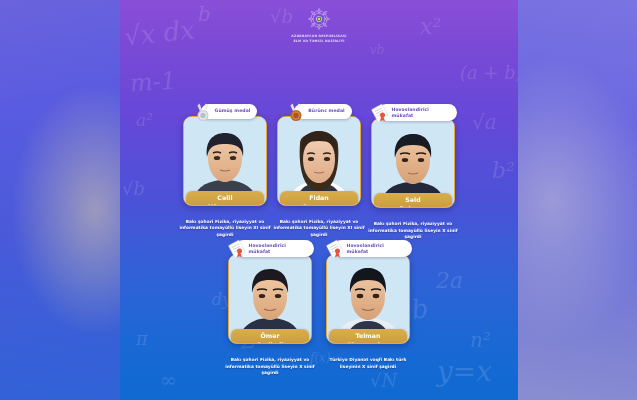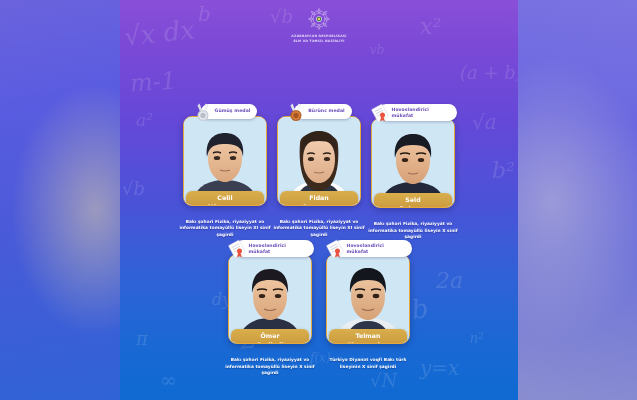--- a/index.html
+++ b/index.html
@@ -45,26 +45,26 @@
   .m5{left:300px;top:16px;font-size:22px;}
   .m6{left:340px;top:64px;font-size:18px;}
   .m7{left:10px;top:70px;font-size:24px;transform:rotate(-4deg);}
   .m8{left:16px;top:112px;font-size:17px;}
   .m9{left:352px;top:112px;font-size:20px;}
   .m10{left:360px;top:160px;font-size:22px;margin-left:12px;}
   .m11{left:2px;top:180px;font-size:18px;}
   .m12{left:166px;top:242px;font-size:17px;}
   .m13{left:232px;top:300px;font-size:26px;transform:rotate(-8deg);}
   .m14{left:316px;top:270px;font-size:22px;text-align:center;}
-  .m15{left:350px;top:330px;font-size:16px;font-family:Liberation Serif, serif;}
+  .m15{left:350px;top:330px;font-size:20px;}
   .m16{left:120px;top:330px;font-size:22px;transform:rotate(-5deg);}
   .m17{left:16px;top:330px;font-size:18px;}
   .m18{left:40px;top:370px;font-size:20px;}
   .m19{left:250px;top:372px;font-size:18px;}
-  .m20{left:300px;top:358px;font-size:20px;}
+  .m20{left:317px;top:358px;font-size:28px;}
   .m21{left:190px;top:352px;font-size:12px;}
   .m22{left:92px;top:292px;font-size:16px;}
 
   
   .emblem-wrap{position:absolute;left:0;right:0;top:6px;display:flex;flex-direction:column;align-items:center;}
   .emblem{width:26px;height:26px;display:block;}
   .ministry-line{
     margin-top:2px;text-align:center;color:rgba(255,255,255,.78);
     font-size:3.1px;letter-spacing:.25px;font-weight:bold;line-height:1.5;
   }

